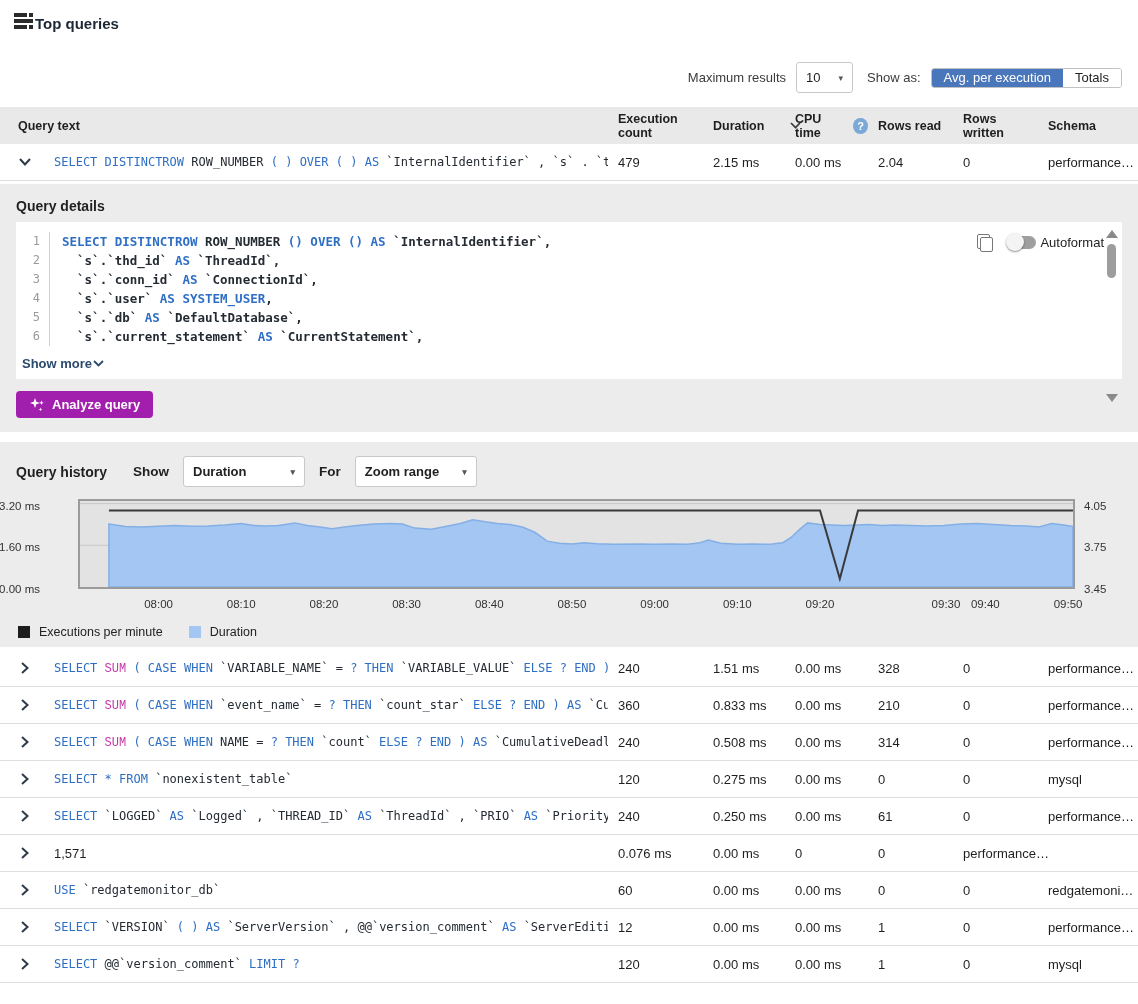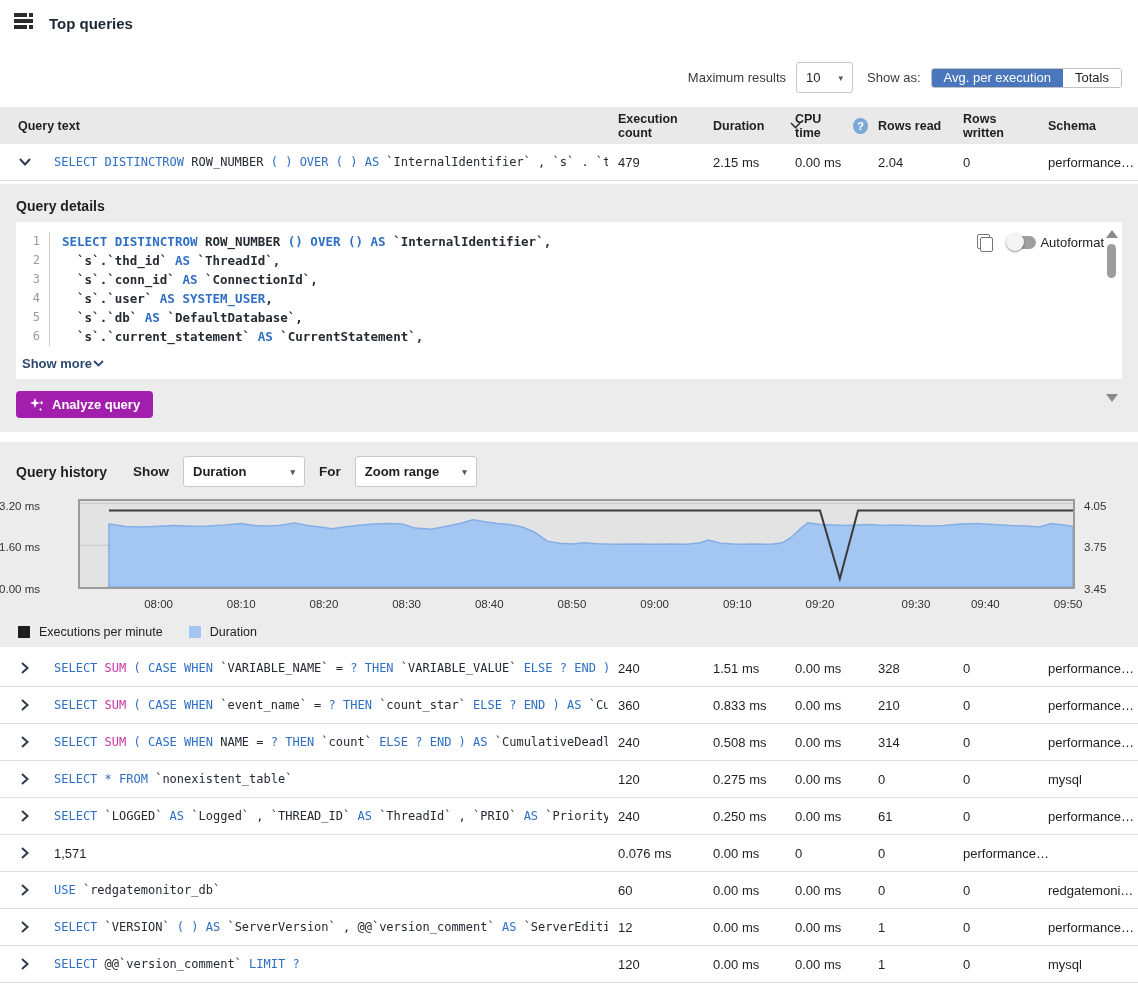--- a/index.html
+++ b/index.html
@@ -1,20 +1,20 @@
 <!DOCTYPE html>
 <html><head>
 <meta charset="utf-8">
 <style>
   * { margin:0; padding:0; box-sizing:border-box; }
   body { font-family:"Liberation Sans", sans-serif; background:#fff; color:#212b36; }
   #app { width:1138px; height:1004px; background:#fff; overflow:hidden; }
 
   
-  .page-header { display:flex; align-items:center; gap:16px; padding:13px 16px 10px 14px; }
+  .page-header { display:flex; align-items:center; gap:2px; padding:13px 16px 10px 14px; }
   .page-header h1 { font-size:15px; font-weight:bold; color:#1c2733; }
 
   
   .controls { display:flex; justify-content:flex-end; align-items:center; gap:10px; padding:18px 16px 14px 16px; }
   .ctl-label { font-size:13px; color:#3b3b3b; }
   .select-box { display:flex; align-items:center; justify-content:space-between; gap:8px;
     border:1px solid #c9c9c9; border-radius:3px; background:#fff; height:31px; padding:0 9px;
     font-size:13px; color:#222; cursor:pointer; }
   .select-box .arr { font-size:9px; color:#555; }
   .btn-group { display:flex; border:1px solid #c2c2c2; border-radius:3px; overflow:hidden; }
@@ -27,21 +27,21 @@
   .thead .hq { grid-column:1 / 3; }
   .cell { padding-left:10px; font-size:13px; color:#1f1f1f; }
   .thead .cell { font-size:12.5px; }
   .hdr-flex { display:flex; align-items:center; }
   .sort-ico { margin-left:26px; display:inline-flex; }
   .help-ico { margin-left:8px; width:16px; height:16px; border-radius:50%; background:#7aa9d8; color:#fff;
     font-size:11px; font-weight:bold; display:inline-flex; align-items:center; justify-content:center; cursor:pointer; }
   .qrow { border-bottom:1px solid #dedede; background:#fff; }
   .qrow .sql { font-family:"DejaVu Sans Mono", monospace; font-size:12px; white-space:nowrap; overflow:hidden; }
   .chev { display:flex; align-items:center; justify-content:center; cursor:pointer; width:22px; height:22px; }
-  .tok-k { color:#2e6fc5; } .tok-f { color:#c636a8; } .tok-t { color:#252b33; }
+  .tok-k { color:#2e6fc5; } .tok-f { color:#c636a8;font-family:Liberation Mono, monospace; } .tok-t { color:#252b33; }
 
   
   .panel { background:#ececec; padding:14px 16px; }
   .panel h2 { font-size:14px; font-weight:bold; color:#1f1f1f; }
   .meta { font-size:12.5px; color:#2a2a2a; line-height:16px; margin-top:12px; }
   .meta b { font-weight:bold; }
   .codeblock { position:relative; background:#fff; margin-top:8px; padding:10px 0 6px 0; }
   .codeline { display:flex; line-height:19px; }
   .codeline .ln { width:34px; text-align:right; padding-right:9px; color:#9a9a9a; font-family:"DejaVu Sans Mono", monospace; font-size:12px; border-right:1px solid #cfcfcf; flex:none; }
   .codeline .lc { padding-left:12px; font-family:"DejaVu Sans Mono", monospace; font-size:12.5px; white-space:pre; font-weight:600; }
@@ -243,21 +243,21 @@
         <div class="ylab right" style="top: 92px;">3.45</div>
         <div class="xlab" style="left: 142.547px;">08:00</div>
         <div class="xlab" style="left: 225.228px;">08:10</div>
         <div class="xlab" style="left: 307.909px;">08:20</div>
         <div class="xlab" style="left: 390.59px;">08:30</div>
         <div class="xlab" style="left: 473.271px;">08:40</div>
         <div class="xlab" style="left: 555.953px;">08:50</div>
         <div class="xlab" style="left: 638.634px;">09:00</div>
         <div class="xlab" style="left: 721.315px;">09:10</div>
         <div class="xlab" style="left: 803.996px;">09:20</div>
-        <div class="xlab" style="left: 900px;">09:30</div>
+        <div class="xlab" style="left: 930px;">09:30</div>
         <div class="xlab" style="left: 969.358px;">09:40</div>
         <div class="xlab" style="left: 1052.04px;">09:50</div>
       </div>
     <div class="legend" id="legend">
         <div class="item">
           <span class="sw" style="background: rgb(29, 29, 29);"></span>
           <span>Executions per minute</span>
         </div>
         <div class="item">
           <span class="sw" style="background: rgb(163, 198, 242);"></span>

